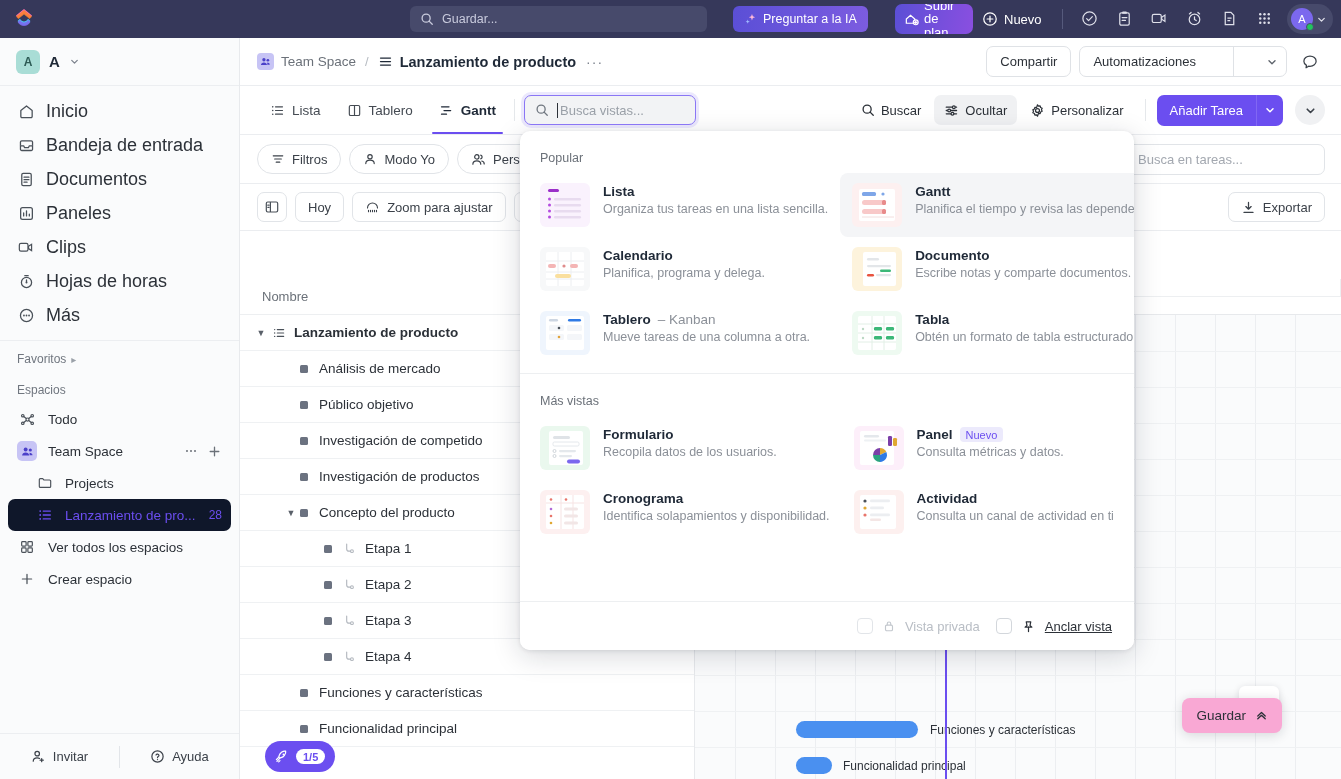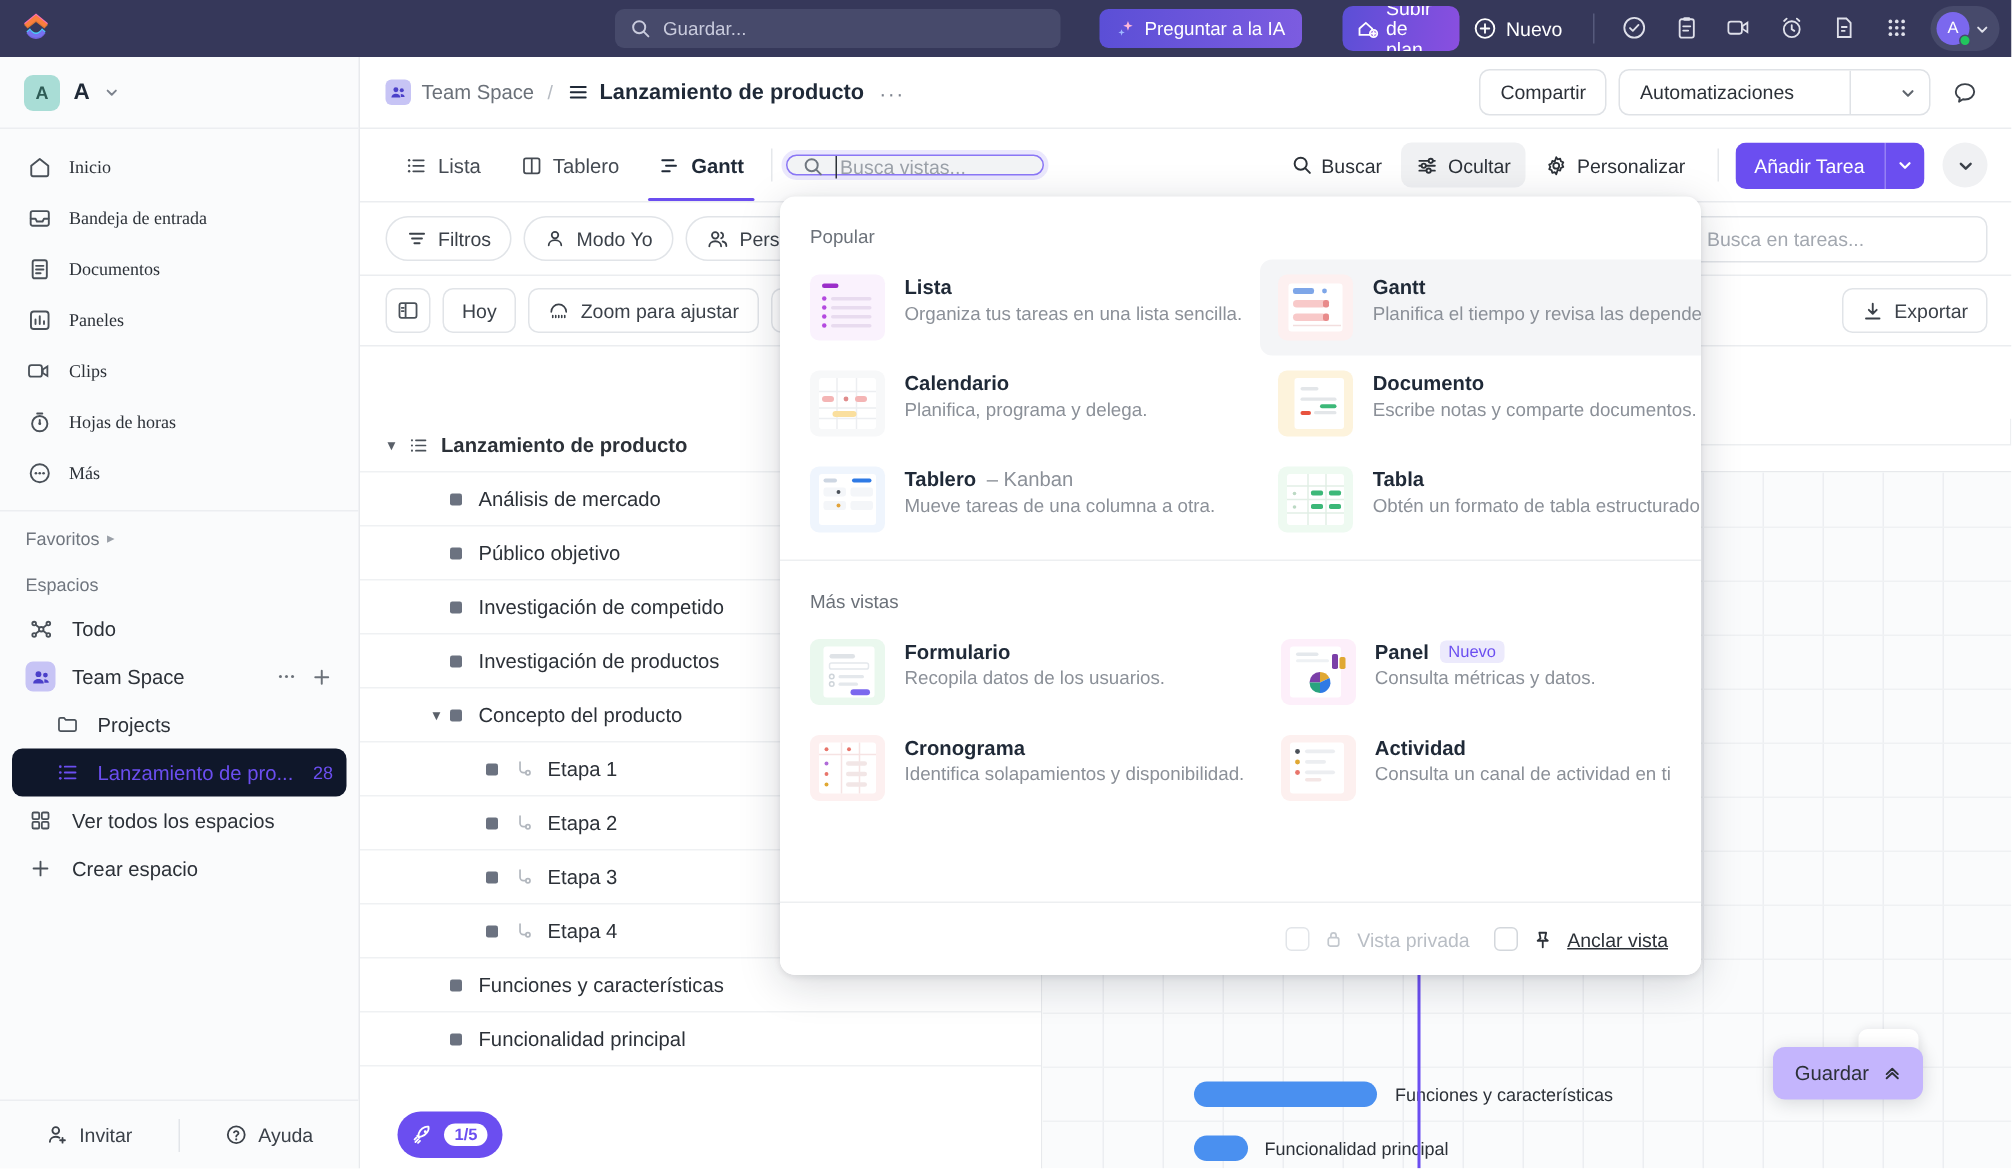--- a/index.html
+++ b/index.html
@@ -68,21 +68,21 @@
   .ws-badge { width: 24px; height: 24px; border-radius: 6px; background: #a9ddd6;
     display: flex; align-items: center; justify-content: center;
     font-size: 12px; color: #2d5b55; font-weight: 600; }
   .ws-name { font-size: 15px; color: #1f2937; font-weight: 600; }
   .chev { color: #7c828d; font-size: 10px; }
 
   .nav-list { padding: 8px 8px 6px 8px; }
   .nav-item { display: flex; align-items: center; gap: 11px; height: 34px;
     padding: 0 9px; border-radius: 7px; cursor: pointer; }
   .nav-ic { width: 18px; height: 18px; display: flex; align-items: center; justify-content: center; color: #4a5159; }
-  .nav-lbl { font-size: 12px; color: #2c3138; font-family: Liberation Serif, serif; }
+  .nav-lbl { font-size: 18px; color: #2c3138; }
 
   .sb-sep { height: 1px; background: #eceef1; margin: 2px 0 0 0; }
   .sect-head { display: flex; align-items: center; gap: 5px; padding: 11px 17px 6px 17px;
     font-size: 12px; color: #70767f; }
   .sect-head .arrow { font-size: 10px; color: #9aa0a8; }
   .space-item { display: flex; align-items: center; gap: 11px; height: 32px;
     padding: 0 9px; margin: 0 8px; border-radius: 7px; font-size: 13.5px; color: #2c3138; cursor: pointer; }
   .sp-ic { width: 20px; height: 20px; display: flex; align-items: center; justify-content: center; }
   .sp-avatar { width: 20px; height: 20px; border-radius: 5px; background: #c7c4f5;
     display: flex; align-items: center; justify-content: center; }
@@ -129,24 +129,24 @@
   
   .views-bar { height: 49px; display: flex; align-items: center; padding: 0 16px 0 17px;
     border-bottom: 1px solid #ebedf0; position: relative; }
   .view-tab { display: flex; align-items: center; gap: 7px; height: 48px;
     padding: 0 13px; font-size: 13.5px; color: #454b53; cursor: pointer; position: relative; }
   .view-tab.active { color: #1f2937; font-weight: 600; }
   .view-tab.active::after { content: ''; position: absolute; left: 6px; right: 6px;
     bottom: 0; height: 2.5px; background: #6b4ef0; border-radius: 2px; }
   .vb-div { width: 1px; height: 22px; background: #e5e8eb; margin: 0 9px 0 5px; }
   .view-search {
-    width: 172px; height: 14px; background: #f2f3f5;
+    width: 172px; height: 30px; background: #f2f3f5;
     border: 1.6px solid #8a76f5; border-radius: 7px;
     box-shadow: 0 0 0 3px rgba(138,118,245,.17);
-    display: flex; align-items: flex-start; gap: 8px; padding: 0 10px;
+    display: flex; align-items: center; gap: 8px; padding: 0 10px;
     font-size: 13px; color: #9aa0a8; position: relative; z-index: 60;
   }
   .caret { width: 1px; height: 15px; background: #2c3138; margin-right: -6px; }
   .vb-right { margin-left: auto; display: flex; align-items: center; gap: 3px; }
   .vb-btn { display: flex; align-items: center; gap: 6px; height: 30px; padding: 0 10px;
     font-size: 13px; color: #2c3138; border-radius: 7px; cursor: pointer; }
   .vb-btn.shaded { background: #f0f1f3; }
   .vb-div2 { width: 1px; height: 22px; background: #e5e8eb; margin: 0 8px; }
   .primary-group { display: flex; height: 31px; border-radius: 7px; overflow: hidden; }
   .primary-main { background: #6b4ef0; color: #fff; font-size: 13px; font-weight: 500;
@@ -234,21 +234,21 @@
   .cbl-dim { color: #b9bec5; }
   .cbl { color: #2c3138; text-decoration: underline; }
 
   
   .onboard-pill { position: absolute; left: 265px; top: 741px; width: 70px; height: 31px;
     background: #6b4ef0; border-radius: 16px; display: flex; align-items: center;
     gap: 6px; padding: 0 8px; z-index: 70; }
   .onboard-count { background: #fff; color: #6b4ef0; font-size: 11px; font-weight: 600;
     border-radius: 10px; padding: 1.5px 7px; }
   .save-chip { position: absolute; right: 59px; top: 698px; height: 35px;
-    background: #c4b5fd; border-radius: 8px; box-shadow: 0 2px 12px rgba(20,25,40,.16);
+    background: #f9a8d4; border-radius: 8px; box-shadow: 0 2px 12px rgba(20,25,40,.16);
     display: flex; align-items: center; gap: 9px; padding: 0 14px;
     font-size: 13.5px; color: #2c3138; z-index: 45; }
   .mini-card { position: absolute; right: 62px; top: 686px; width: 40px; height: 26px;
     background: #fff; border-radius: 6px; box-shadow: 0 1px 7px rgba(20,25,40,.13); z-index: 44; }
   svg { display: block; }
 </style>
 </head>
 <body>
 
 <div id="app">
@@ -777,20 +777,21 @@
             <path d="M8 2.6v7M5.2 7l2.8 2.8L10.8 7M3.2 13.2h9.6" stroke-linecap="round" stroke-linejoin="round"></path>
           </svg>
         </span>
         <span>Exportar</span>
       </div>
     </div>
 
     <div class="gantt-body">
 
       <div class="task-pane">
+        <div class="tp-header">Nombre</div>
 
         <div class="task-row">
           <span class="tw-arrow">▼</span>
           <span class="list-ic">
             <svg width="14" height="14" viewBox="0 0 18 18" fill="none" stroke="#4a5159" stroke-width="1.45">
               <path d="M6.8 4.6h8.2M6.8 9h8.2M6.8 13.4h8.2" stroke-linecap="round"></path>
               <circle cx="3.4" cy="4.6" r=".9" fill="#4a5159" stroke="none"></circle>
               <circle cx="3.4" cy="9" r=".9" fill="#4a5159" stroke="none"></circle>
               <circle cx="3.4" cy="13.4" r=".9" fill="#4a5159" stroke="none"></circle>
             </svg>

